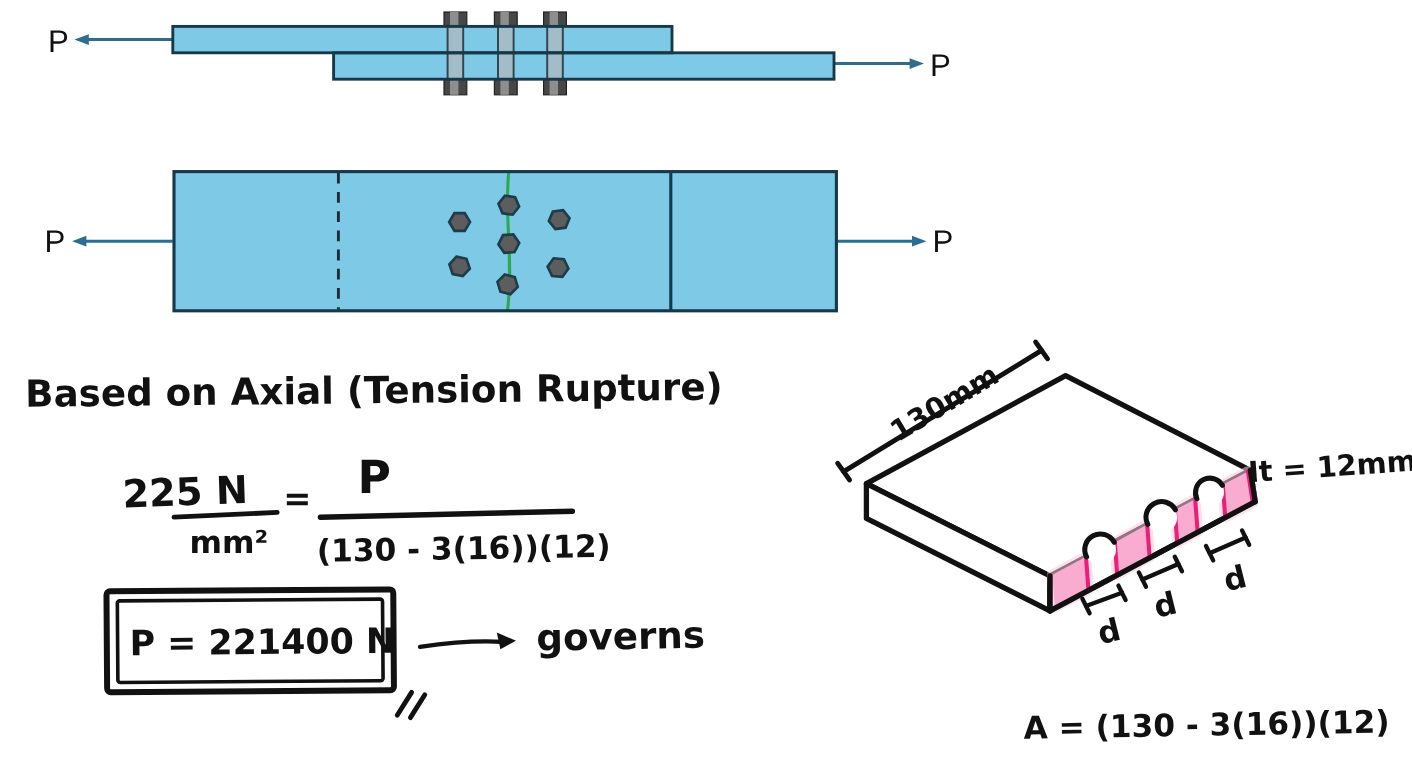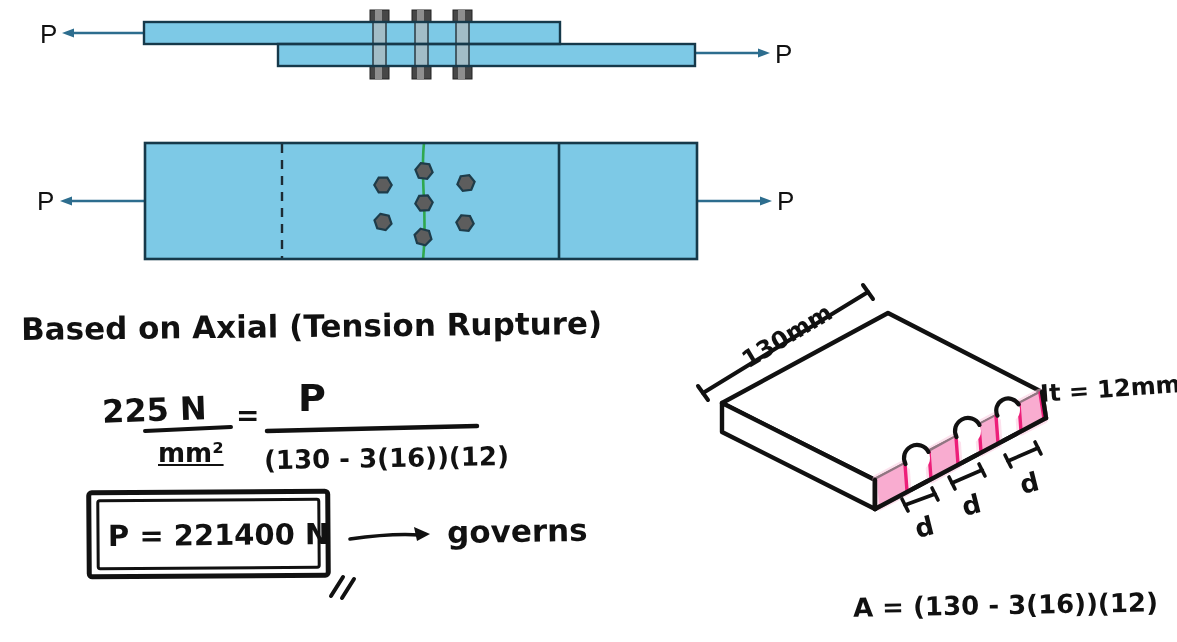--- a/index.html
+++ b/index.html
@@ -184,21 +184,21 @@
   </svg>
 
   <div class="txt typeset" style="left:40px;top:19px;font-size:26px;">P</div>
   <div class="txt typeset" style="left:775px;top:39px;font-size:26px;">P</div>
   <div class="txt typeset" style="left:37px;top:186px;font-size:26px;">P</div>
   <div class="txt typeset" style="left:777px;top:186px;font-size:26px;">P</div>
 
   <div class="txt hand" style="left:21px;top:308px;font-size:31px;transform:rotate(-0.6deg);">Based on Axial (Tension Rupture)</div>
 
   <div class="txt hand" style="left:102px;top:391px;font-size:32px;transform:rotate(-2deg);">225 N</div>
-  <div class="txt hand" style="left:158px;top:438px;font-size:26px;text-decoration:underline;">mm²</div>
+  <div class="txt hand" style="left:158px;top:438px;font-size:26px;">mm²</div>
   <div class="txt hand" style="left:236px;top:399px;font-size:28px;">=</div>
   <div class="txt hand" style="left:298px;top:376px;font-size:38px;">P</div>
   <div class="txt hand" style="left:264px;top:443px;font-size:26px;transform:rotate(-1deg);">(130 - 3(16))(12)</div>
 
   <div class="txt hand" style="left:108px;top:518px;font-size:29px;transform:rotate(-0.5deg);">P = 221400 N</div>
   <div class="txt hand" style="left:447px;top:513px;font-size:31px;transform:rotate(-1deg);">governs</div>
 
   <div class="txt hand" style="left:737px;top:322px;font-size:24px;transform:rotate(-31deg);">130mm</div>
   <div class="txt hand" style="left:1040px;top:375px;font-size:24px;transform:rotate(-4deg);">It = 12mm</div>
 

